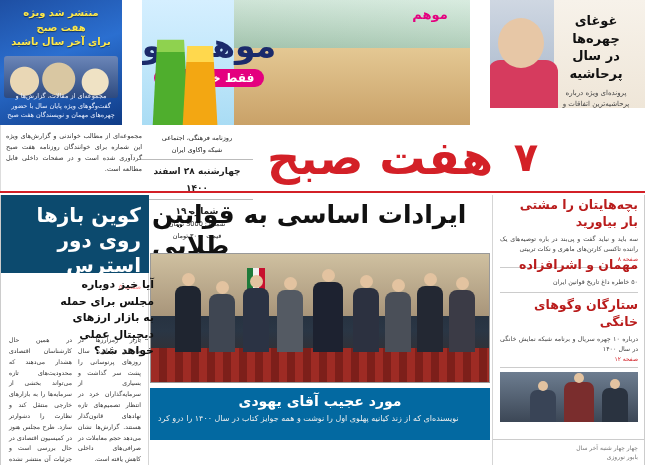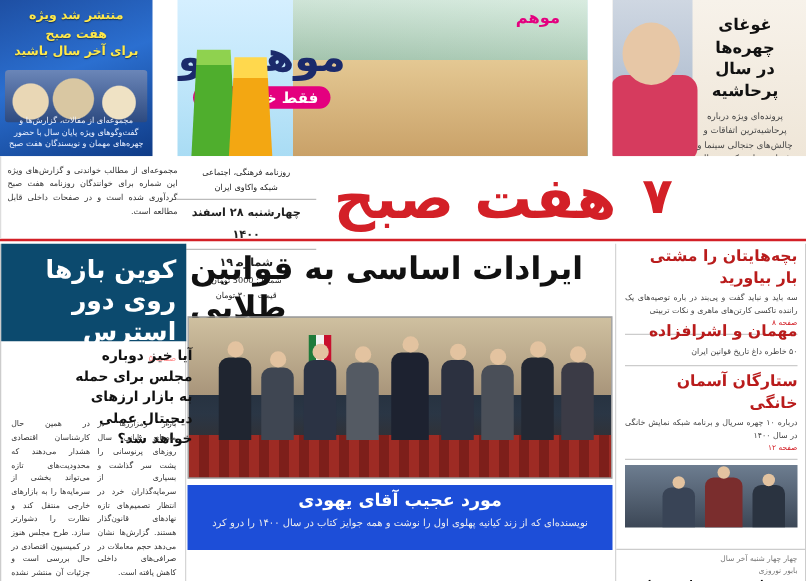--- a/index.html
+++ b/index.html
@@ -82,21 +82,21 @@
       linear-gradient(180deg,#8fd24f 0 30%, #4fae2d 30% 100%);
     clip-path: polygon(10% 18%,34% 18%,38% 100%,6% 100%);
   }
   .ad-cans2 {
     position:absolute; left:34px; bottom:0; width:112px; height:92px;
     background: linear-gradient(180deg,#ffd84d 0 32%, #f3a712 32% 100%);
     clip-path: polygon(10% 14%,33% 14%,37% 100%,6% 100%);
   }
 
   .ad-right-box {
-    left: 490px; top: 0; width: 155px; height: 125px;
+    left: 490px; top: 0; width: 155px; height: 108px;
     background: linear-gradient(180deg,#f7f2ea,#efe6d8);
     overflow:hidden;
   }
   .ad-right-photo{
     position:absolute; left:0; top:0; width:64px; height:125px;
     background: linear-gradient(180deg,#cfd7e2 0%, #9fb0c6 100%);
   }
   .ad-right-photo:after{
     content:""; position:absolute; left:8px; top:18px; width:46px; height:50px;
     border-radius:50%; background:#e7c7a6;
@@ -178,24 +178,24 @@
     width:13px; height:13px; border-radius:50%; background:#e3c3a0; display:block;
   }
   .lp-flag {
     position:absolute; left:96px; top:14px; width:18px; height:52px;
     background: linear-gradient(90deg,#1f7a3a 33%, #f2f2f2 33% 66%, #c8102e 66%);
   }
 
   
   .capbox {
     left:150px; top:388px; width:340px; height:52px;
-    background:#1d4ed8; color:#fff; padding:5px 8px;
+    background:#0369a1; color:#fff; padding:5px 8px;
   }
   .capbox h2 { margin:0; font-size:14px; font-weight:bold; text-align:center; }
-  .capbox p { margin:4px 0 0; font-size:8px; line-height:1.6; text-align:center; color:#eee; }
+  .capbox p { margin:4px 0 0; font-size:8px; line-height:1.6; text-align:left; color:#eee; }
 
   
   .leftcol { left:0; top:195px; width:148px; height:270px; border-left:1px solid #ccc; }
   .lc-black {
     position:absolute; left:0; top:0; width:148px; height:78px;
     background:#0c4a6e; color:#fff; padding:8px 8px;
   }
   .lc-black h2 { margin:0; font-size:20px; font-weight:bold; line-height:1.25; text-align:right; }
   .lc-black .redline { margin-top:5px; font-size:6.5px; color:#ff8a8a; }
   .lc-sub {
@@ -390,21 +390,21 @@
       <div class="rc-rule"></div>
     </div>
 
     <div class="rc-item" style="top:62px;">
       <div class="rc-title">مهمان و اشرافزاده</div>
       <div class="rc-sub">۵۰ خاطره داغ تاریخ قوانین ایران</div>
       <div class="rc-rule"></div>
     </div>
 
     <div class="rc-item" style="top:102px;">
-      <div class="rc-title">ستارگان آسمان خانگی</div>
+      <div class="rc-title">ستارگان وگوهای خانگی</div>
       <div class="rc-sub">درباره ۱۰ چهره سریال و برنامه شبکه نمایش خانگی در سال ۱۴۰۰</div>
       <div class="rc-tag">صفحه ۱۲</div>
       <div class="rc-rule"></div>
       <div class="rc-photo">
         <div class="pfig" style="right:10px; width:26px; height:34px;">
             <b></b>
           </div>
         <div class="pfig" style="right:44px; width:30px; height:40px; background:#7a2d2d;">
             <b></b>
           </div>

